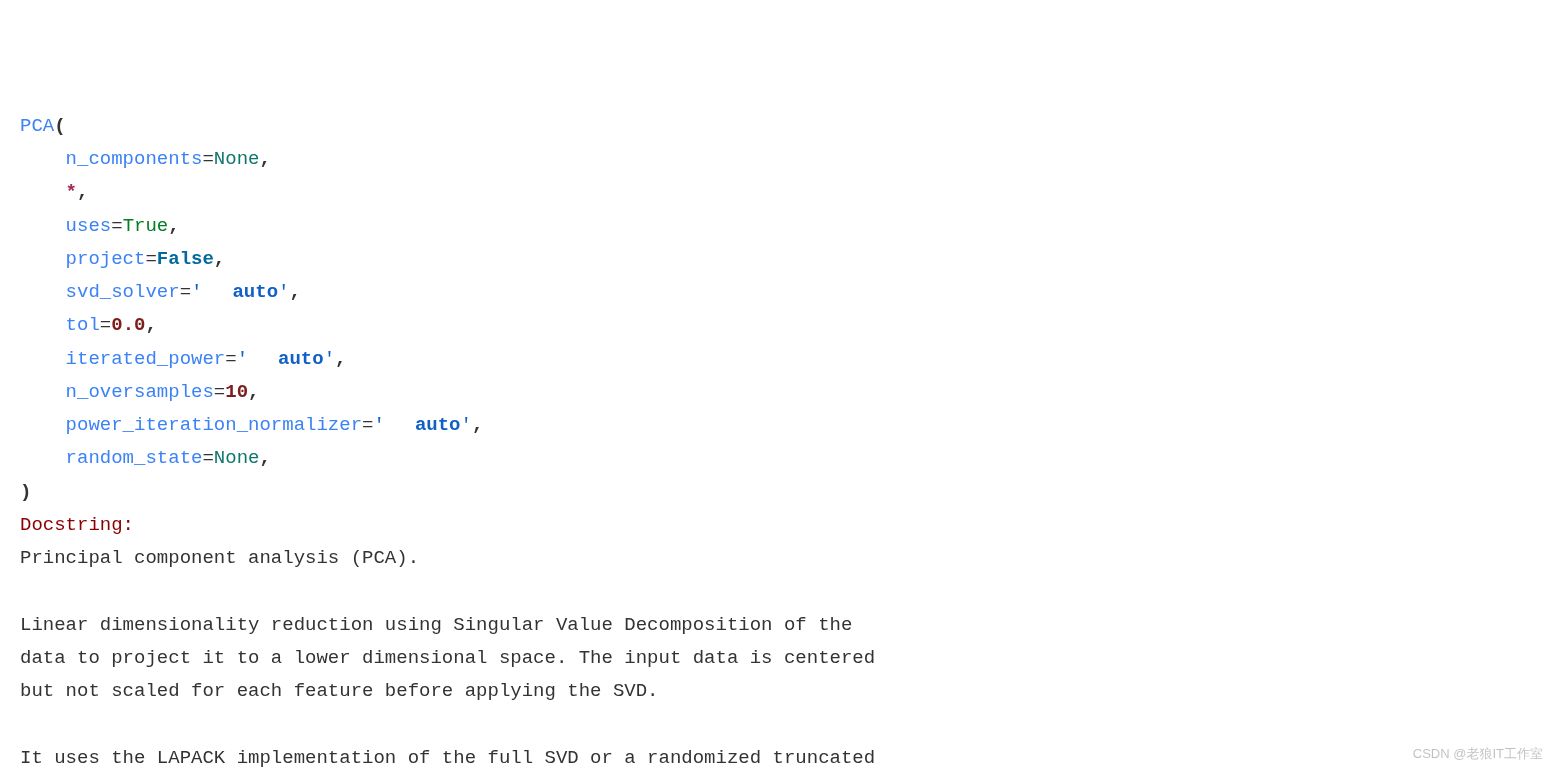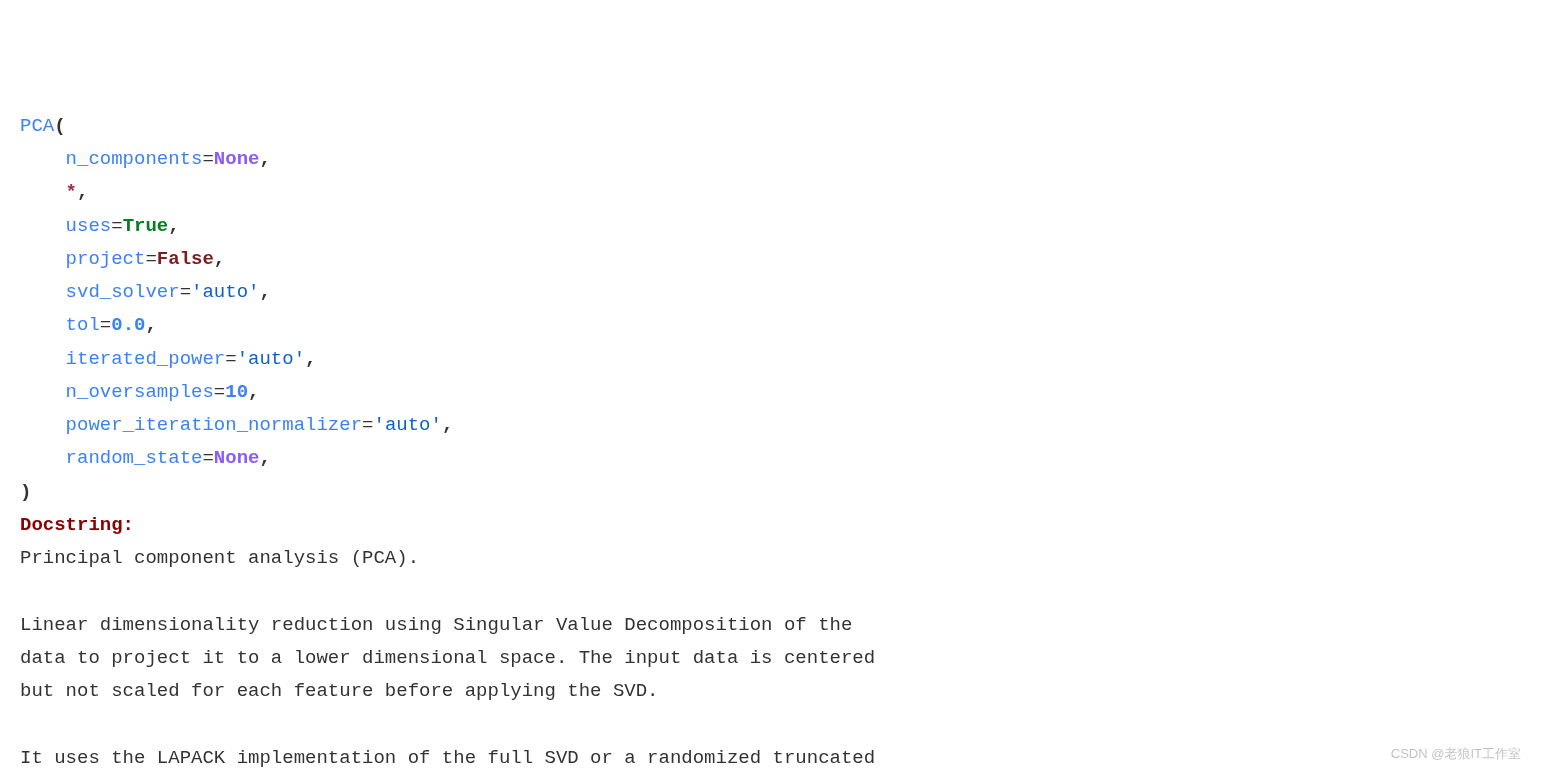--- a/index.html
+++ b/index.html
@@ -8,34 +8,34 @@
     font-family: Consolas, "Courier New", monospace;
     font-size: 19px;
     line-height: 1.75;
     color: #333;
     background: #fff;
     white-space: pre;
   }
   .k-name { color: #3b82f6; }
   .k-paren { color: #333; font-weight: bold; }
   .k-op { color: #333; }
-  .k-none { color: #8b5cf6; font-weight: bold; margin-top: 32px; }
-  .k-true { color: #008020; font-weight: bold; }
-  .k-false { color: #7f1d1d; font-weight: bold; }
-  .k-str { color: #1060c8; font-weight: normal; }
+  .k-none { color: #0f766e; font-weight: normal; margin-top: 32px; }
+  .k-true { color: #008020; font-weight: normal; }
+  .k-false { color: #0369a1; font-weight: bold; }
+  .k-str { color: #1060c8; font-weight: bold; margin-left: 30px; }
   .k-qt { color: #1060c8; }
-  .k-num { color: #3b82f6; font-weight: bold; }
+  .k-num { color: #7f1d1d; font-weight: bold; }
   .k-star { color: #a03050; font-weight: bold; }
   .k-comma { color: #333; font-weight: bold; }
-  .k-doc-label { color: #8b0000; font-weight: bold; }
+  .k-doc-label { color: #8b0000; font-weight: normal; }
   .doc-body { white-space: pre-wrap; font-family: Consolas, "Courier New", monospace; }
   .watermark {
     position: fixed;
     bottom: 6px;
-    right: 22px;
+    right: 0;
     font-family: sans-serif;
     font-size: 13px;
     color: rgba(0,0,0,0.25);
     white-space: nowrap;
   }
 </style>
 </head>
 <body>
 
 

